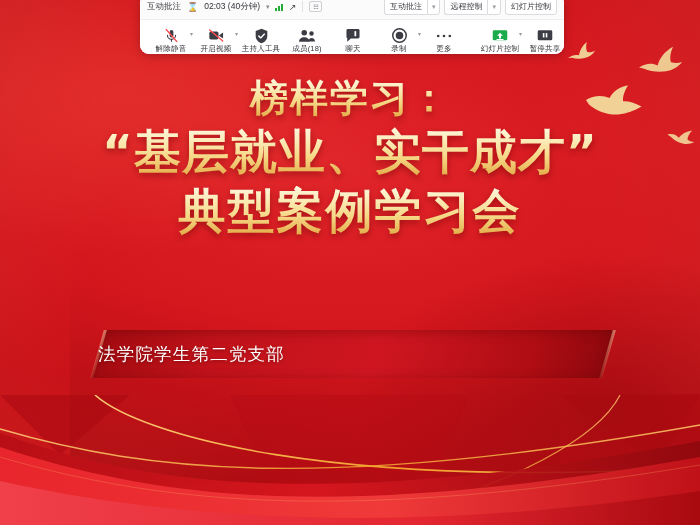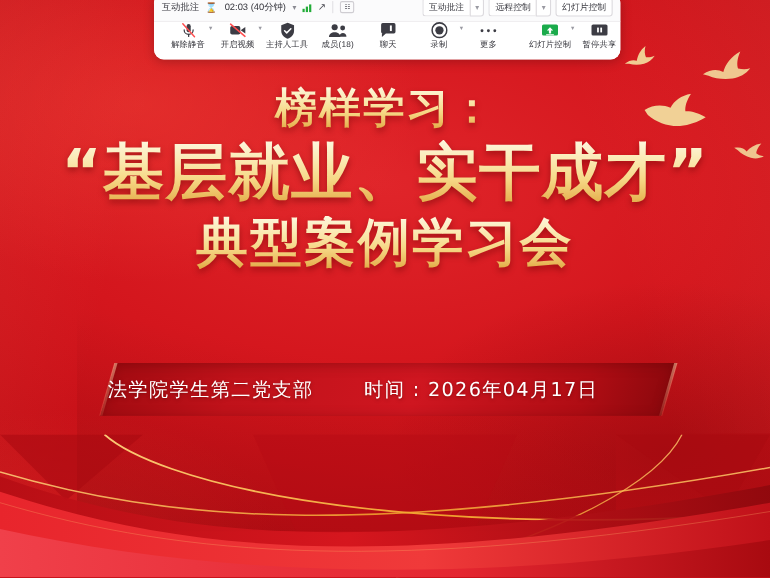--- a/index.html
+++ b/index.html
@@ -56,21 +56,21 @@
     font-weight:bold;
     letter-spacing:2px;
     line-height:1.06;
     background:linear-gradient(180deg,#fff6d8 0%,#fbeab0 32%,#f6d87f 62%,#e8b košt 62%,#e3ad4e 100%);
     background:linear-gradient(180deg,#fdf7e0 0%,#fbeab4 30%,#f6d886 60%,#e9b85a 88%,#e0a840 100%);
     -webkit-background-clip:text; background-clip:text;
     color:transparent; -webkit-text-fill-color:transparent;
     filter:drop-shadow(0 3px 3px rgba(90,0,0,.45));
   }
   .t1{ font-size:38px; }
-  .t2{ font-size:56px; margin-top:9px; letter-spacing:1px;}
+  .t2{ font-size:47px; margin-top:9px; letter-spacing:1px;}
   .t3{ font-size:47px; margin-top:9px; }
 
   
   .banner{
     position:absolute; left:98px; top:330px; width:510px; height:48px;
     z-index:6;
   }
   .banner .bg{
     position:absolute; inset:0;
     background:linear-gradient(92deg,#a30b11 0%,#c0121a 22%,#cf1620 55%,#b00d14 85%,#8d080d 100%);
@@ -133,21 +133,21 @@
   }
   .chip-group{ display:flex; align-items:stretch; }
   .chip-group .chip{ border-radius:3px 0 0 3px; border-right:none; }
   .chip-group .chip-caret{
     border:1px solid #dcdade; border-radius:0 3px 3px 0;
     padding:2px 4px; font-size:7px; color:#9a9aa2; background:#fff;
     display:flex;align-items:center;
   }
 
   .panel-bot{
-    display:flex; align-items:flex-start;
+    display:flex; align-items:flex-end;
     height:34px; padding:0 8px; gap:0;
     background:#fff;
   }
   .tbtn{
     display:flex; flex-direction:column; align-items:center; justify-content:center;
     min-width:46px; gap:1px; position:relative;
     cursor:pointer;
   }
   .tbtn .ic{ height:15px; display:flex; align-items:center; justify-content:center; }
   .tbtn .lb{ font-size:7.5px; color:#33333a; white-space:nowrap; letter-spacing:.2px;}
@@ -186,21 +186,20 @@
     <div class="tline t2">“基层就业、实干成才”</div>
     <div class="tline t3">典型案例学习会</div>
   </div>
 
   <div class="banner">
     <div class="bg"></div>
     <div class="edge l"></div>
     <div class="edge r"></div>
     <div class="txt">
       <span>法学院学生第二党支部</span>
-      <span>时间 : 2026年04月17日</span>
     </div>
   </div>
 
   <div class="bottomdeco">
     <svg viewBox="0 0 700 130" preserveAspectRatio="none" style="width:100%;height:100%;display:block">
       <defs>
         <linearGradient id="rb1" x1="0" y1="0" x2="1" y2="0">
           <stop offset="0%" stop-color="#b60d14"></stop>
           <stop offset="45%" stop-color="#d8171f"></stop>
           <stop offset="100%" stop-color="#8e080d"></stop>

